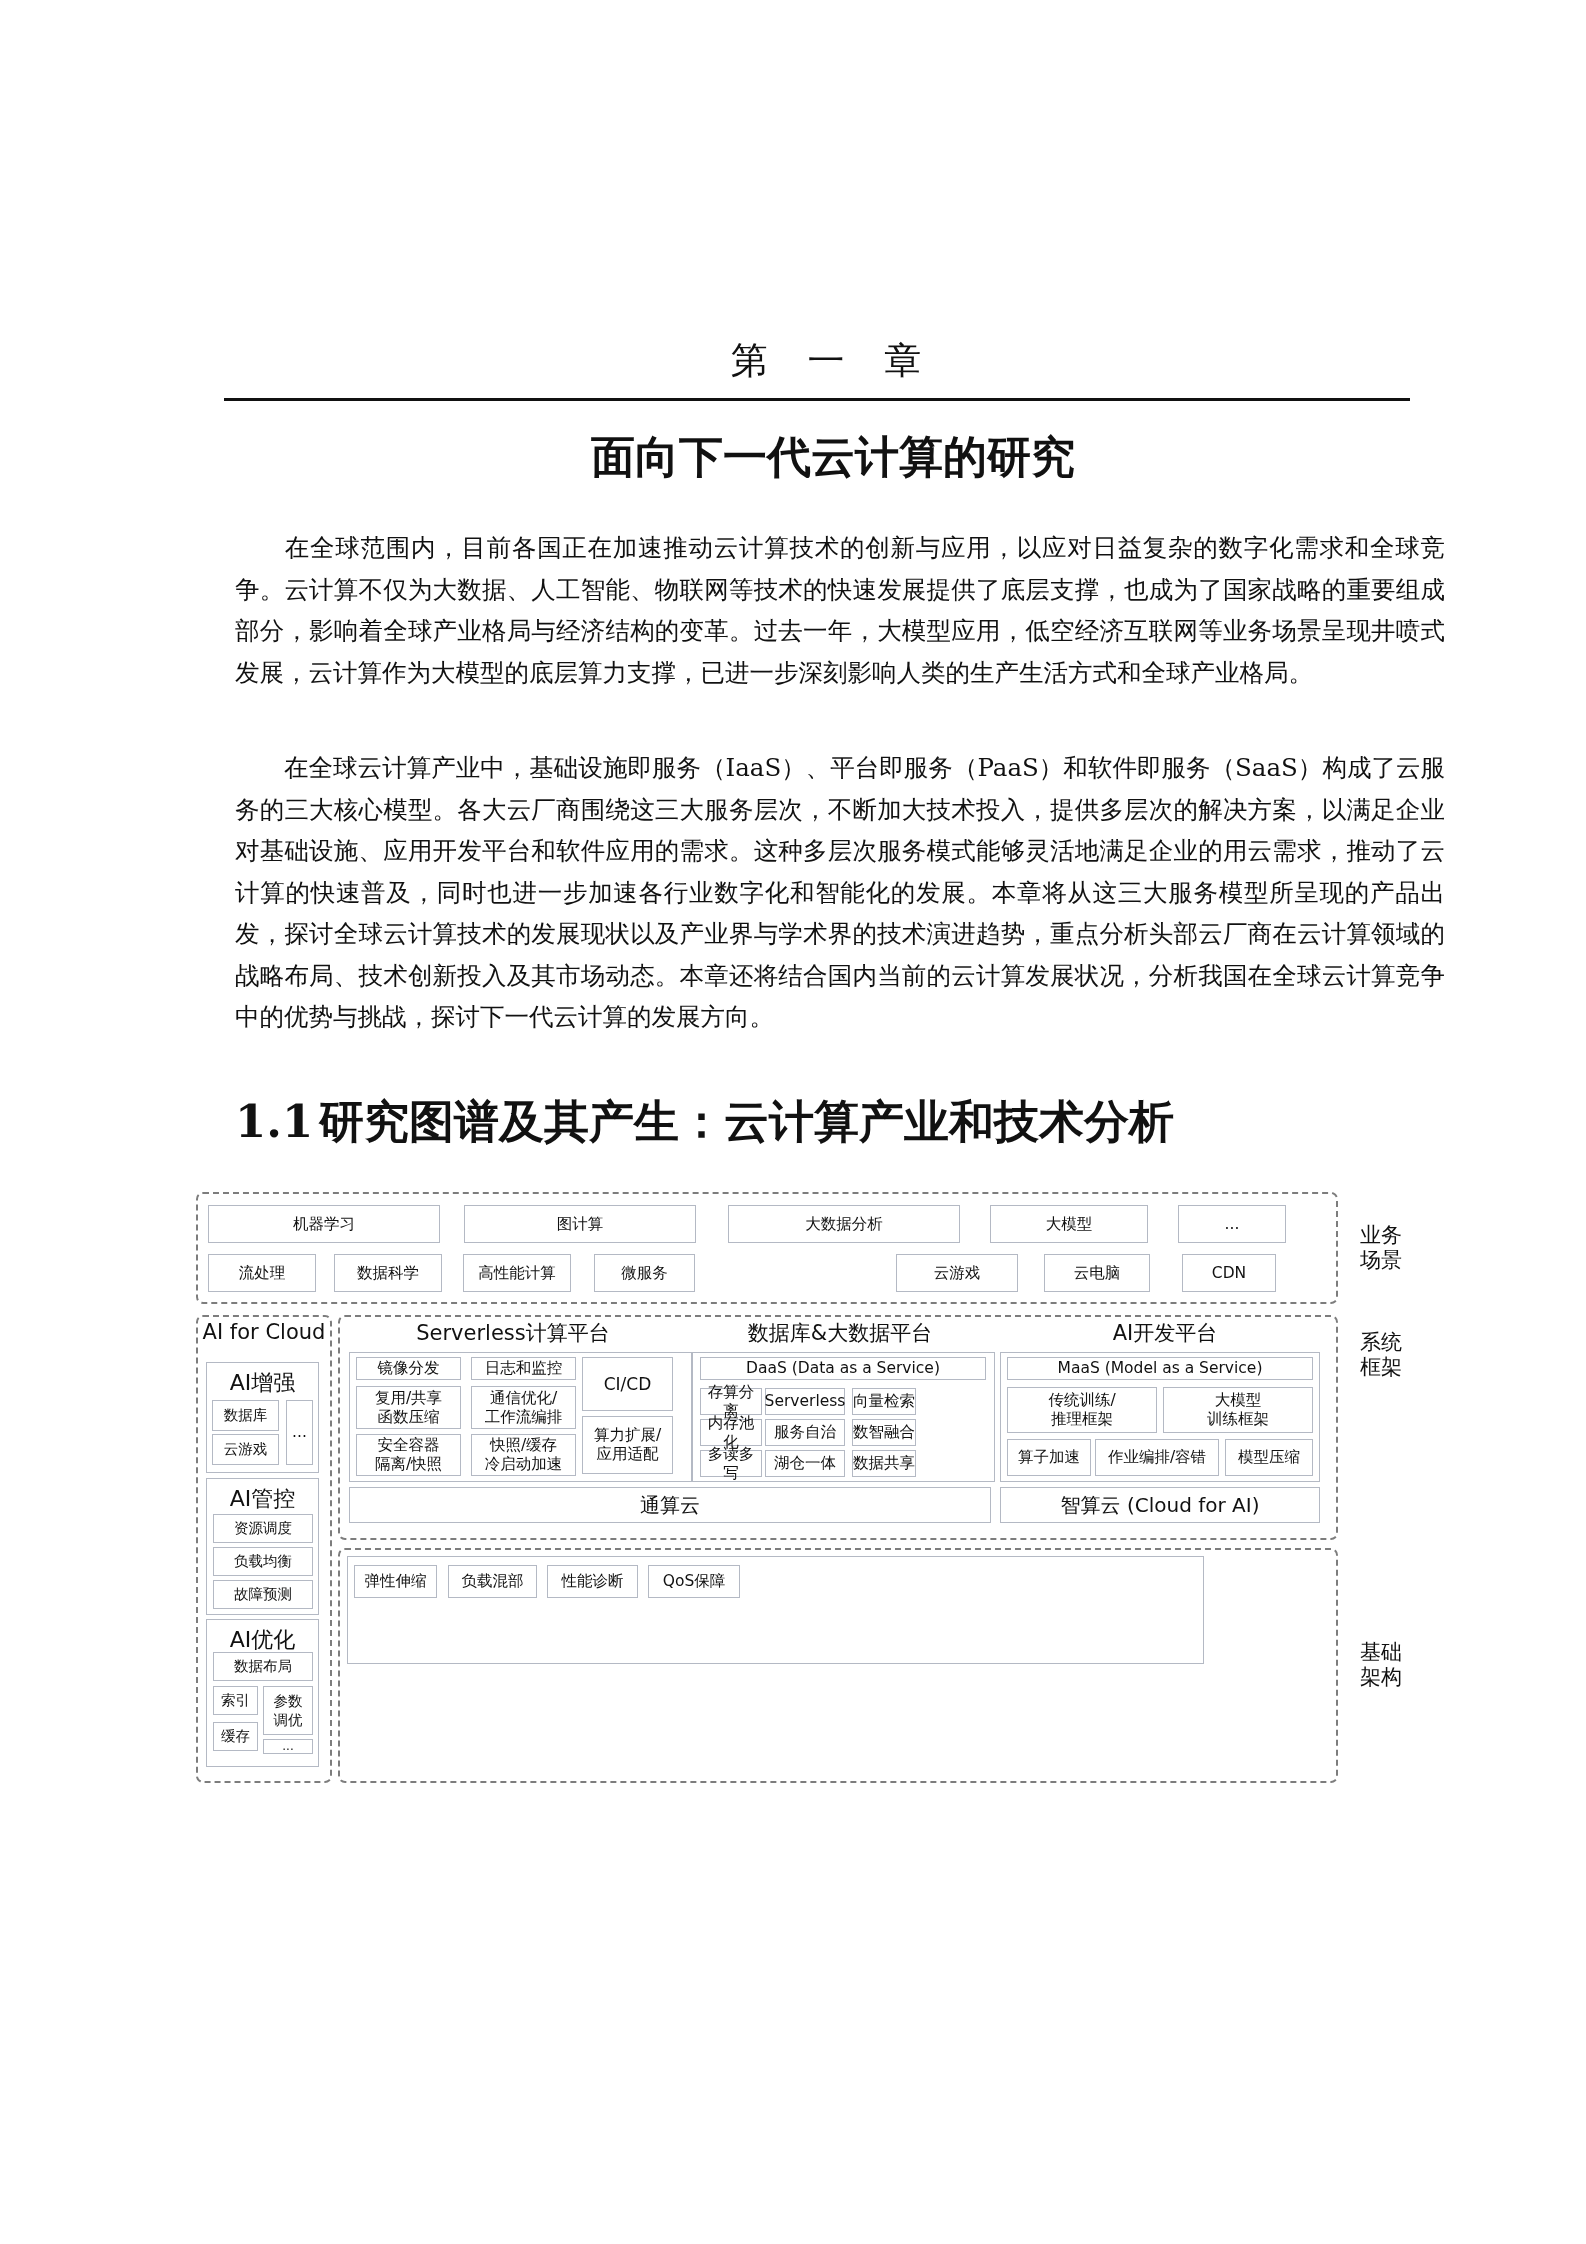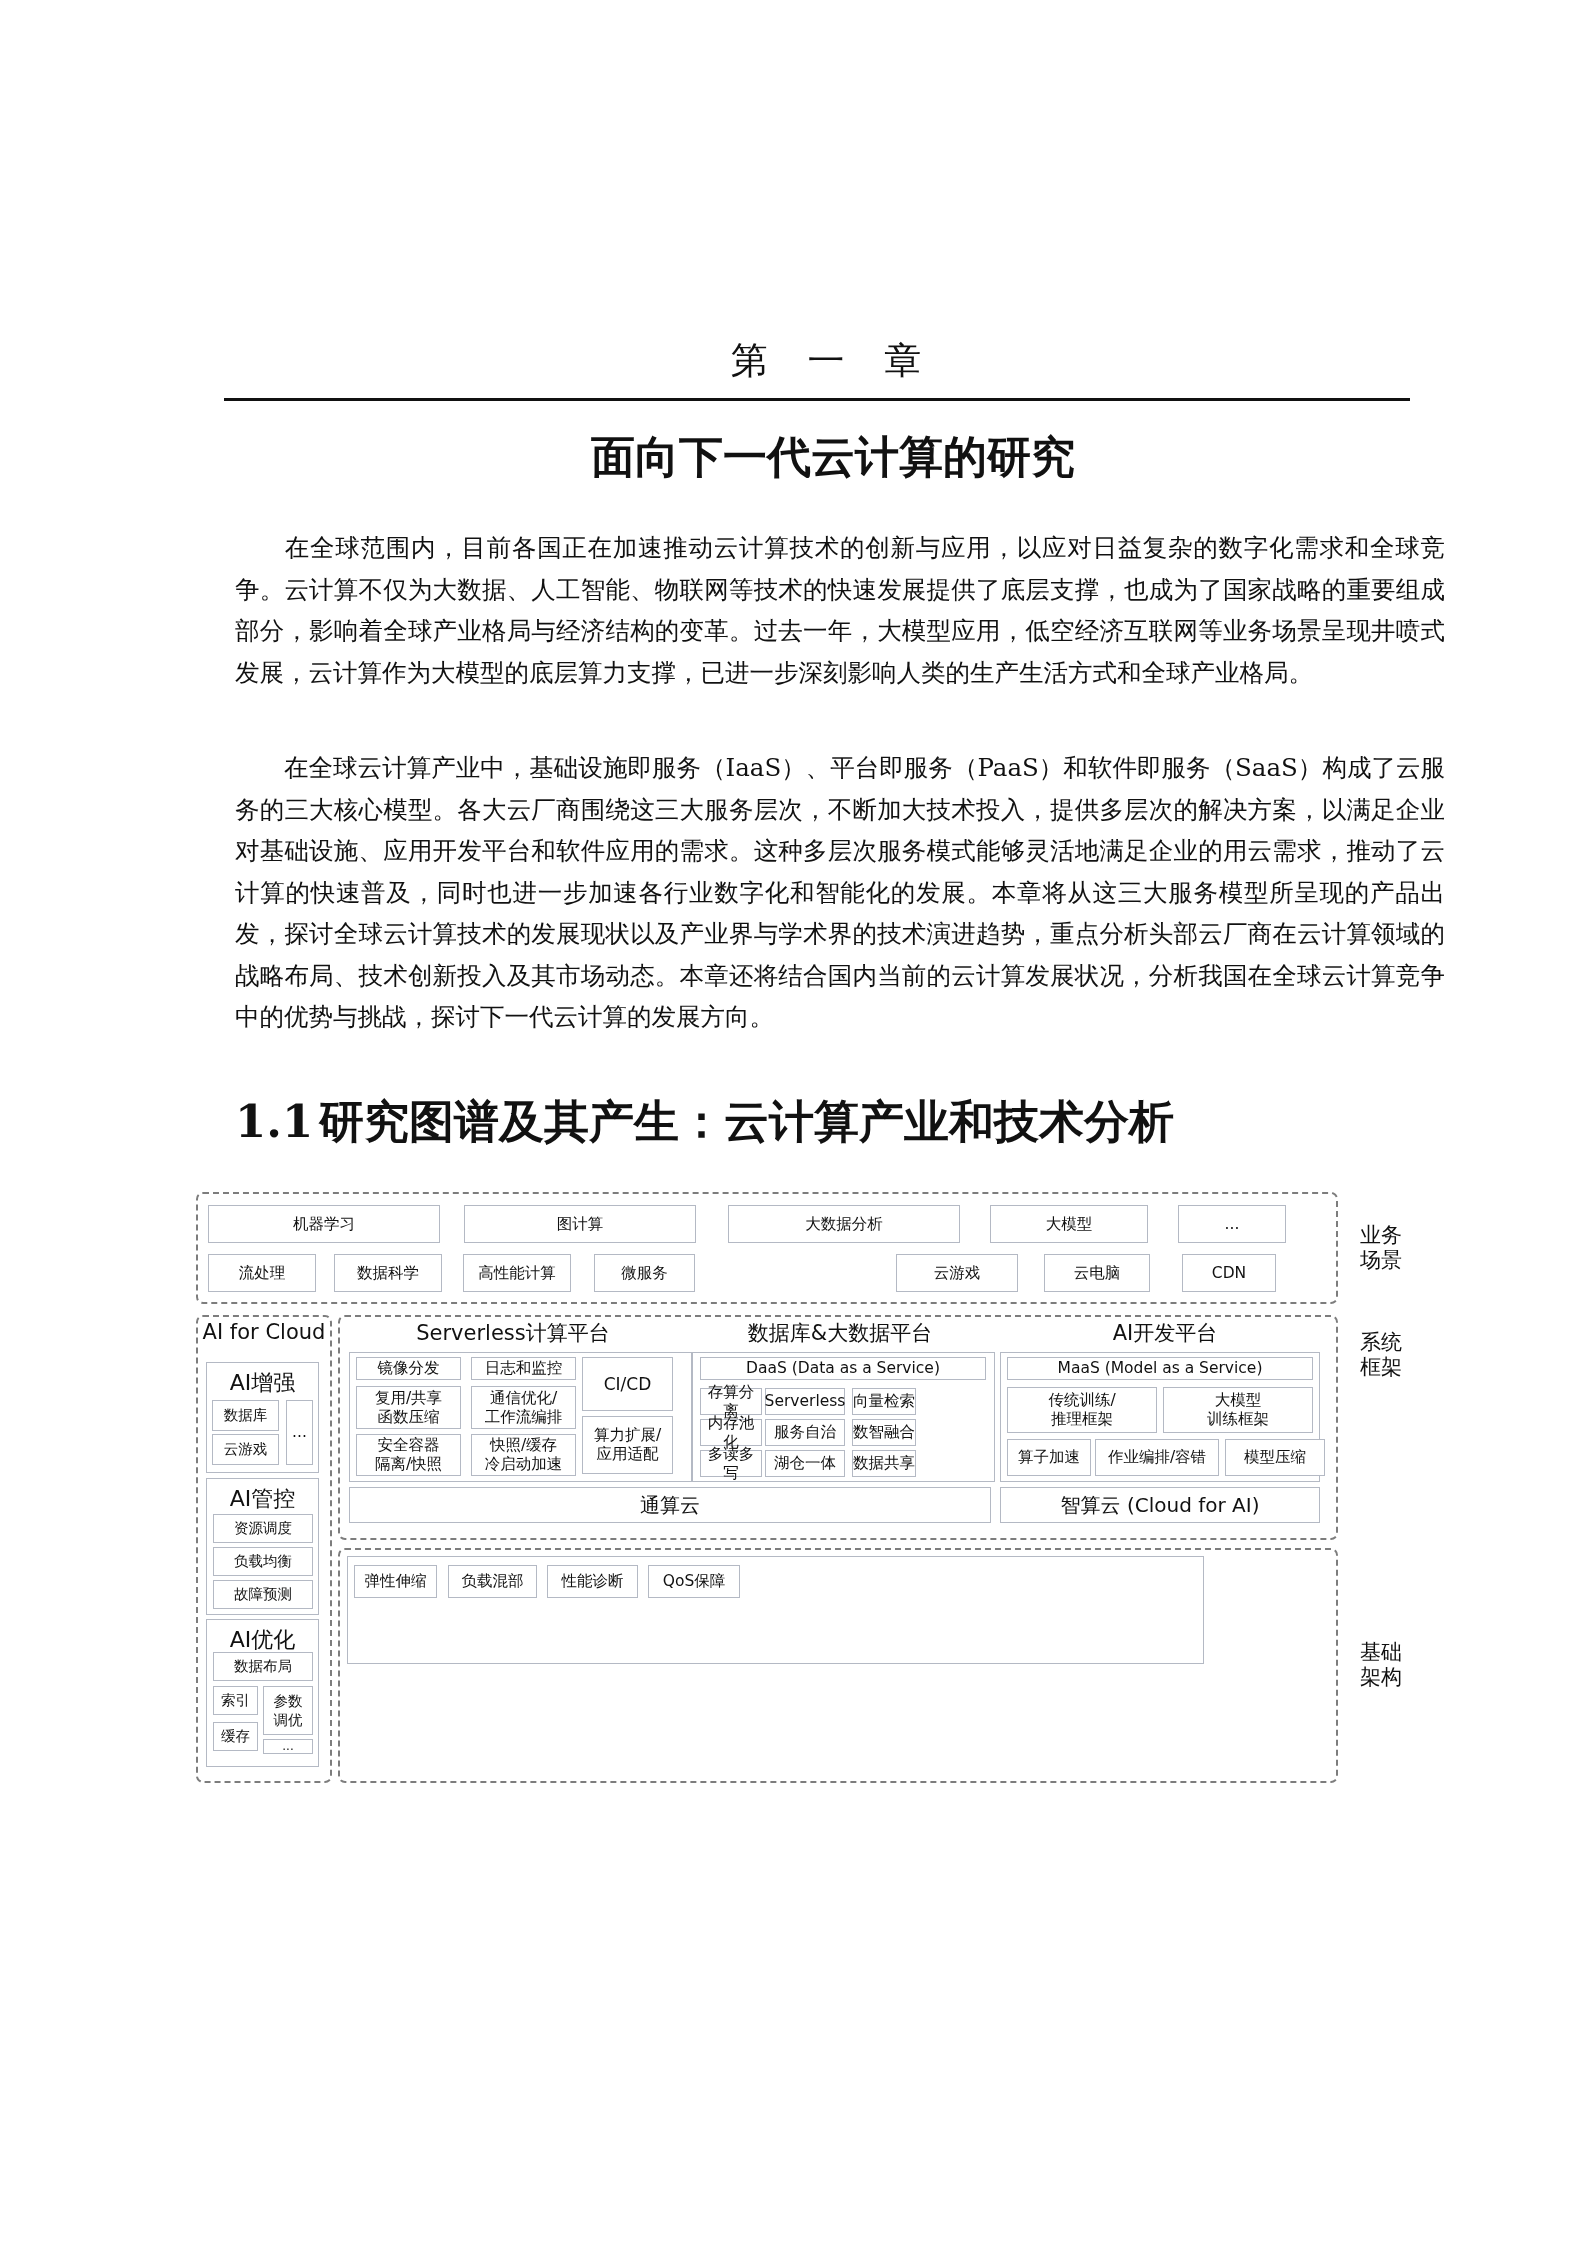--- a/index.html
+++ b/index.html
@@ -119,21 +119,21 @@
 
   <div class="lbl" style="left:1000px; top:1319px; width:330px; font-size:21px;">AI开发平台</div>
   <div class="frame" style="left:1000px; top:1352px; width:320px; height:130px;"></div>
   <div class="box" style="left:1007px; top:1357px; width:306px; height:23px;">MaaS (Model as a Service)</div>
   <div class="box" style="left:1007px; top:1387px; width:150px; height:46px; white-space:pre-line;">传统训练/
 推理框架</div>
   <div class="box" style="left:1163px; top:1387px; width:150px; height:46px; white-space:pre-line;">大模型
 训练框架</div>
   <div class="box" style="left:1007px; top:1439px; width:84px; height:37px;">算子加速</div>
   <div class="box" style="left:1095px; top:1439px; width:124px; height:37px;">作业编排/容错</div>
-  <div class="box" style="left:1225px; top:1439px; width:100px; height:37px;">模型压缩</div>
+  <div class="box" style="left:1225px; top:1439px; width:88px; height:37px;">模型压缩</div>
   <div class="box" style="left:1000px; top:1487px; width:320px; height:36px; font-size:20px;">智算云 (Cloud for AI)</div>
 
   <div class="dash" style="left:338px; top:1548px; width:1000px; height:235px;"></div>
   <div class="side" style="left:1356px; top:1640px; width:50px;">
       <div>基础</div>
       <div>架构</div>
     </div>
 
   <div class="frame" style="left:347px; top:1556px; width:857px; height:108px;"></div>
   <div class="box" style="left:354px; top:1565px; width:83px; height:33px;">弹性伸缩</div>

